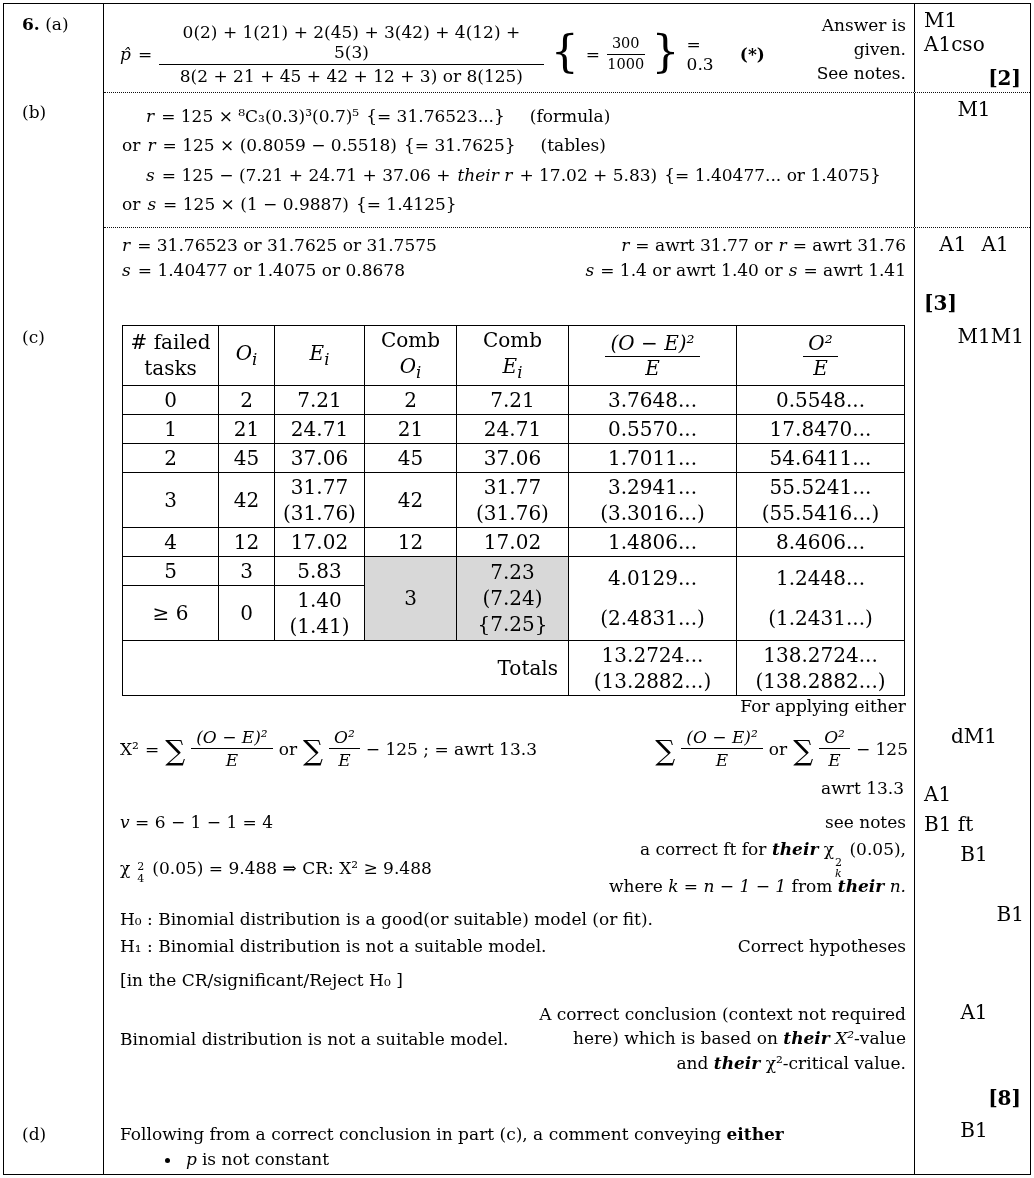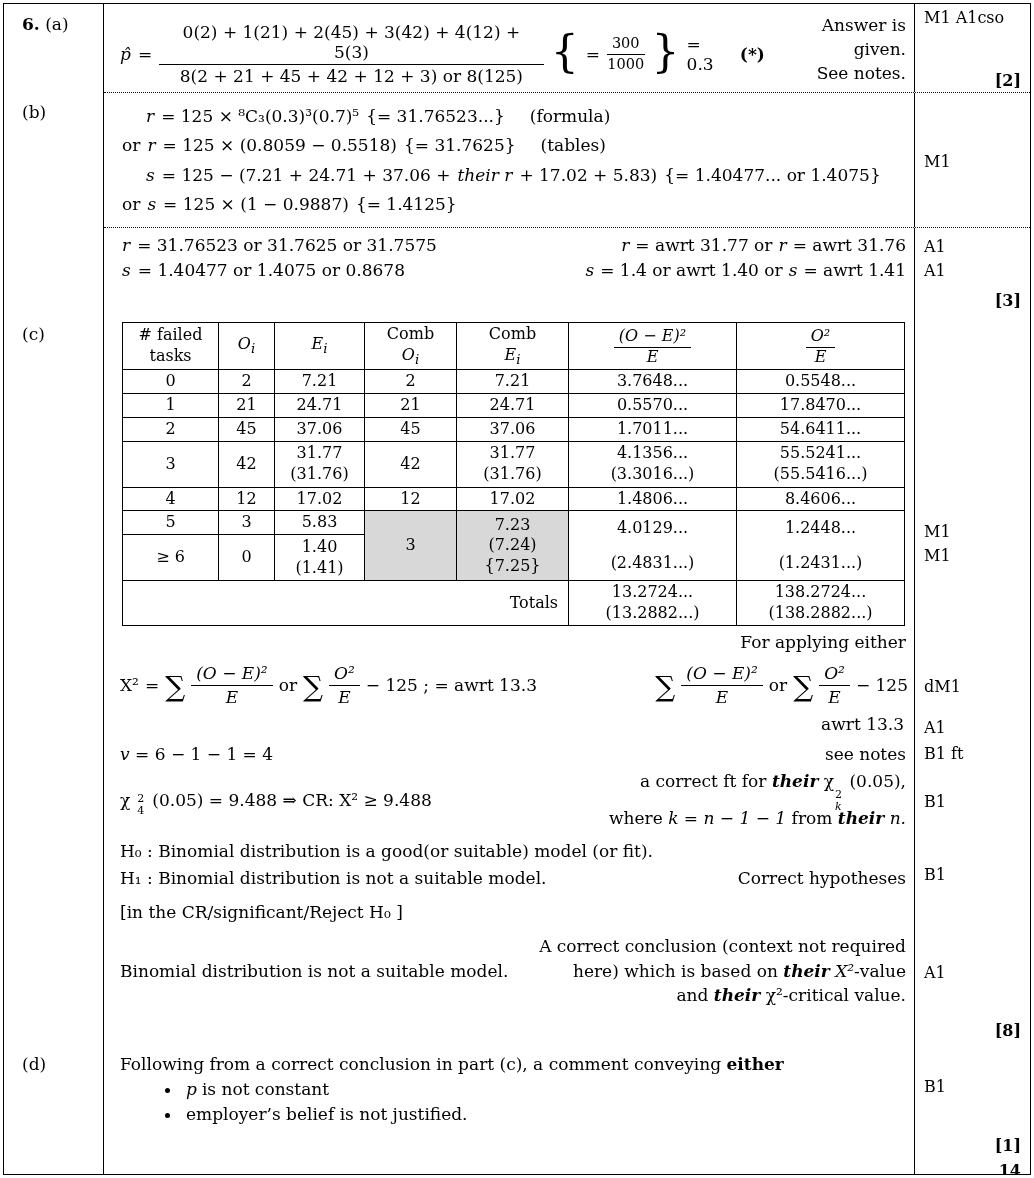--- a/index.html
+++ b/index.html
@@ -4,21 +4,21 @@
 <style>
   * { margin:0; padding:0; box-sizing:border-box; }
   html,body { background:#fff; }
   body { font-family:"DejaVu Serif","DejaVu Sans",serif; color:#000; }
   .sheet { width:1028px; height:1172px; margin:3px; border:1.7px solid #000; display:flex; flex-direction:column; font-size:17px; overflow:hidden; background:#fff; }
   .sec { display:flex; }
   .lbl { width:100px; flex:0 0 100px; border-right:1.3px solid #000; padding:10px 0 0 18px; }
   .rows { flex:1; display:flex; flex-direction:column; min-width:0; }
   .row { display:flex; align-items:stretch; min-width:0; }
   .cnt { flex:1; min-width:0; }
-  .mk { flex:0 0 116px; width:116px; border-left:1.3px solid #000; padding:4px 6px 2px 9px; font-size:16px; display:flex; flex-direction:column; }
+  .mk { flex:0 0 116px; width:116px; border-left:1.3px solid #000; padding:4px 6px 2px 9px; font-size:20px; display:flex; flex-direction:row; }
   .mk-center { justify-content:center; }
   .mtotal { font-weight:bold; align-self:flex-end; padding-right:3px; }
   .bold { font-weight:bold; }
   .it { font-style:italic; }
   .bit { font-style:italic; font-weight:bold; }
   .dotted { border-top:1.7px dotted #111; }
   
   .frac { display:inline-flex; flex-direction:column; align-items:center; text-align:center; vertical-align:middle; line-height:1.2; }
   .frac .num { border-bottom:1.3px solid #000; padding:0 5px 1px; }
   .frac .den { padding-top:1px; }
@@ -78,21 +78,21 @@
   .d-r1 { flex:0 0 80px; }
   .d-r1 .cnt { padding:10px 0 0 16px; }
   .d-r1 .mk { justify-content:center; }
   .bullets { list-style:disc; margin:3px 0 0 62px; }
   .bullets li { padding-left:4px; line-height:1.45; }
   .gap { margin-left:5px; }
   .d-sp { flex:1; }
   .d-r2 { flex:0 0 24px; }
   .d-r3 { flex:0 0 26px; }
   
-  table.chi { border-collapse:collapse; width:782px; font-size:16px; table-layout:fixed;border-radius:28px; }
+  table.chi { border-collapse:collapse; width:782px; font-size:20px; table-layout:fixed;border-radius:28px; }
   table.chi th, table.chi td { border:1.2px solid #000; text-align:center; vertical-align:middle; padding:1px 3px; line-height:1.3; font-weight:normal; }
   table.chi th { height:44px; }
   tr.h22 { height:23px; }
   tr.h46 { height:46px; }
   tr.h44 { height:44px;padding-left:46px; }
   td.gray { background:#d8d8d8; }
   .totlbl { text-align:right !important; padding-right:10px !important; border-left:1.2px solid #000; }
   .mspread > div:first-child { margin-bottom:14px; }
   .tfrac { display:inline-flex; flex-direction:column; align-items:center; line-height:1.15; }
   .tfrac .num { border-bottom:1.2px solid #000; padding:0 5px 1px; }
@@ -295,21 +295,21 @@
               <td>
                 <div>31.77</div>
                 <div>(31.76)</div>
               </td>
               <td>42</td>
               <td>
                 <div>31.77</div>
                 <div>(31.76)</div>
               </td>
               <td>
-                <div>4.1356...</div>
+                <div>3.2941...</div>
                 <div>(3.3016...)</div>
               </td>
               <td>
                 <div>55.5241...</div>
                 <div>(55.5416...)</div>
               </td>
             </tr>
             <tr class="h22">
               <td>4</td>
               <td>12</td>

